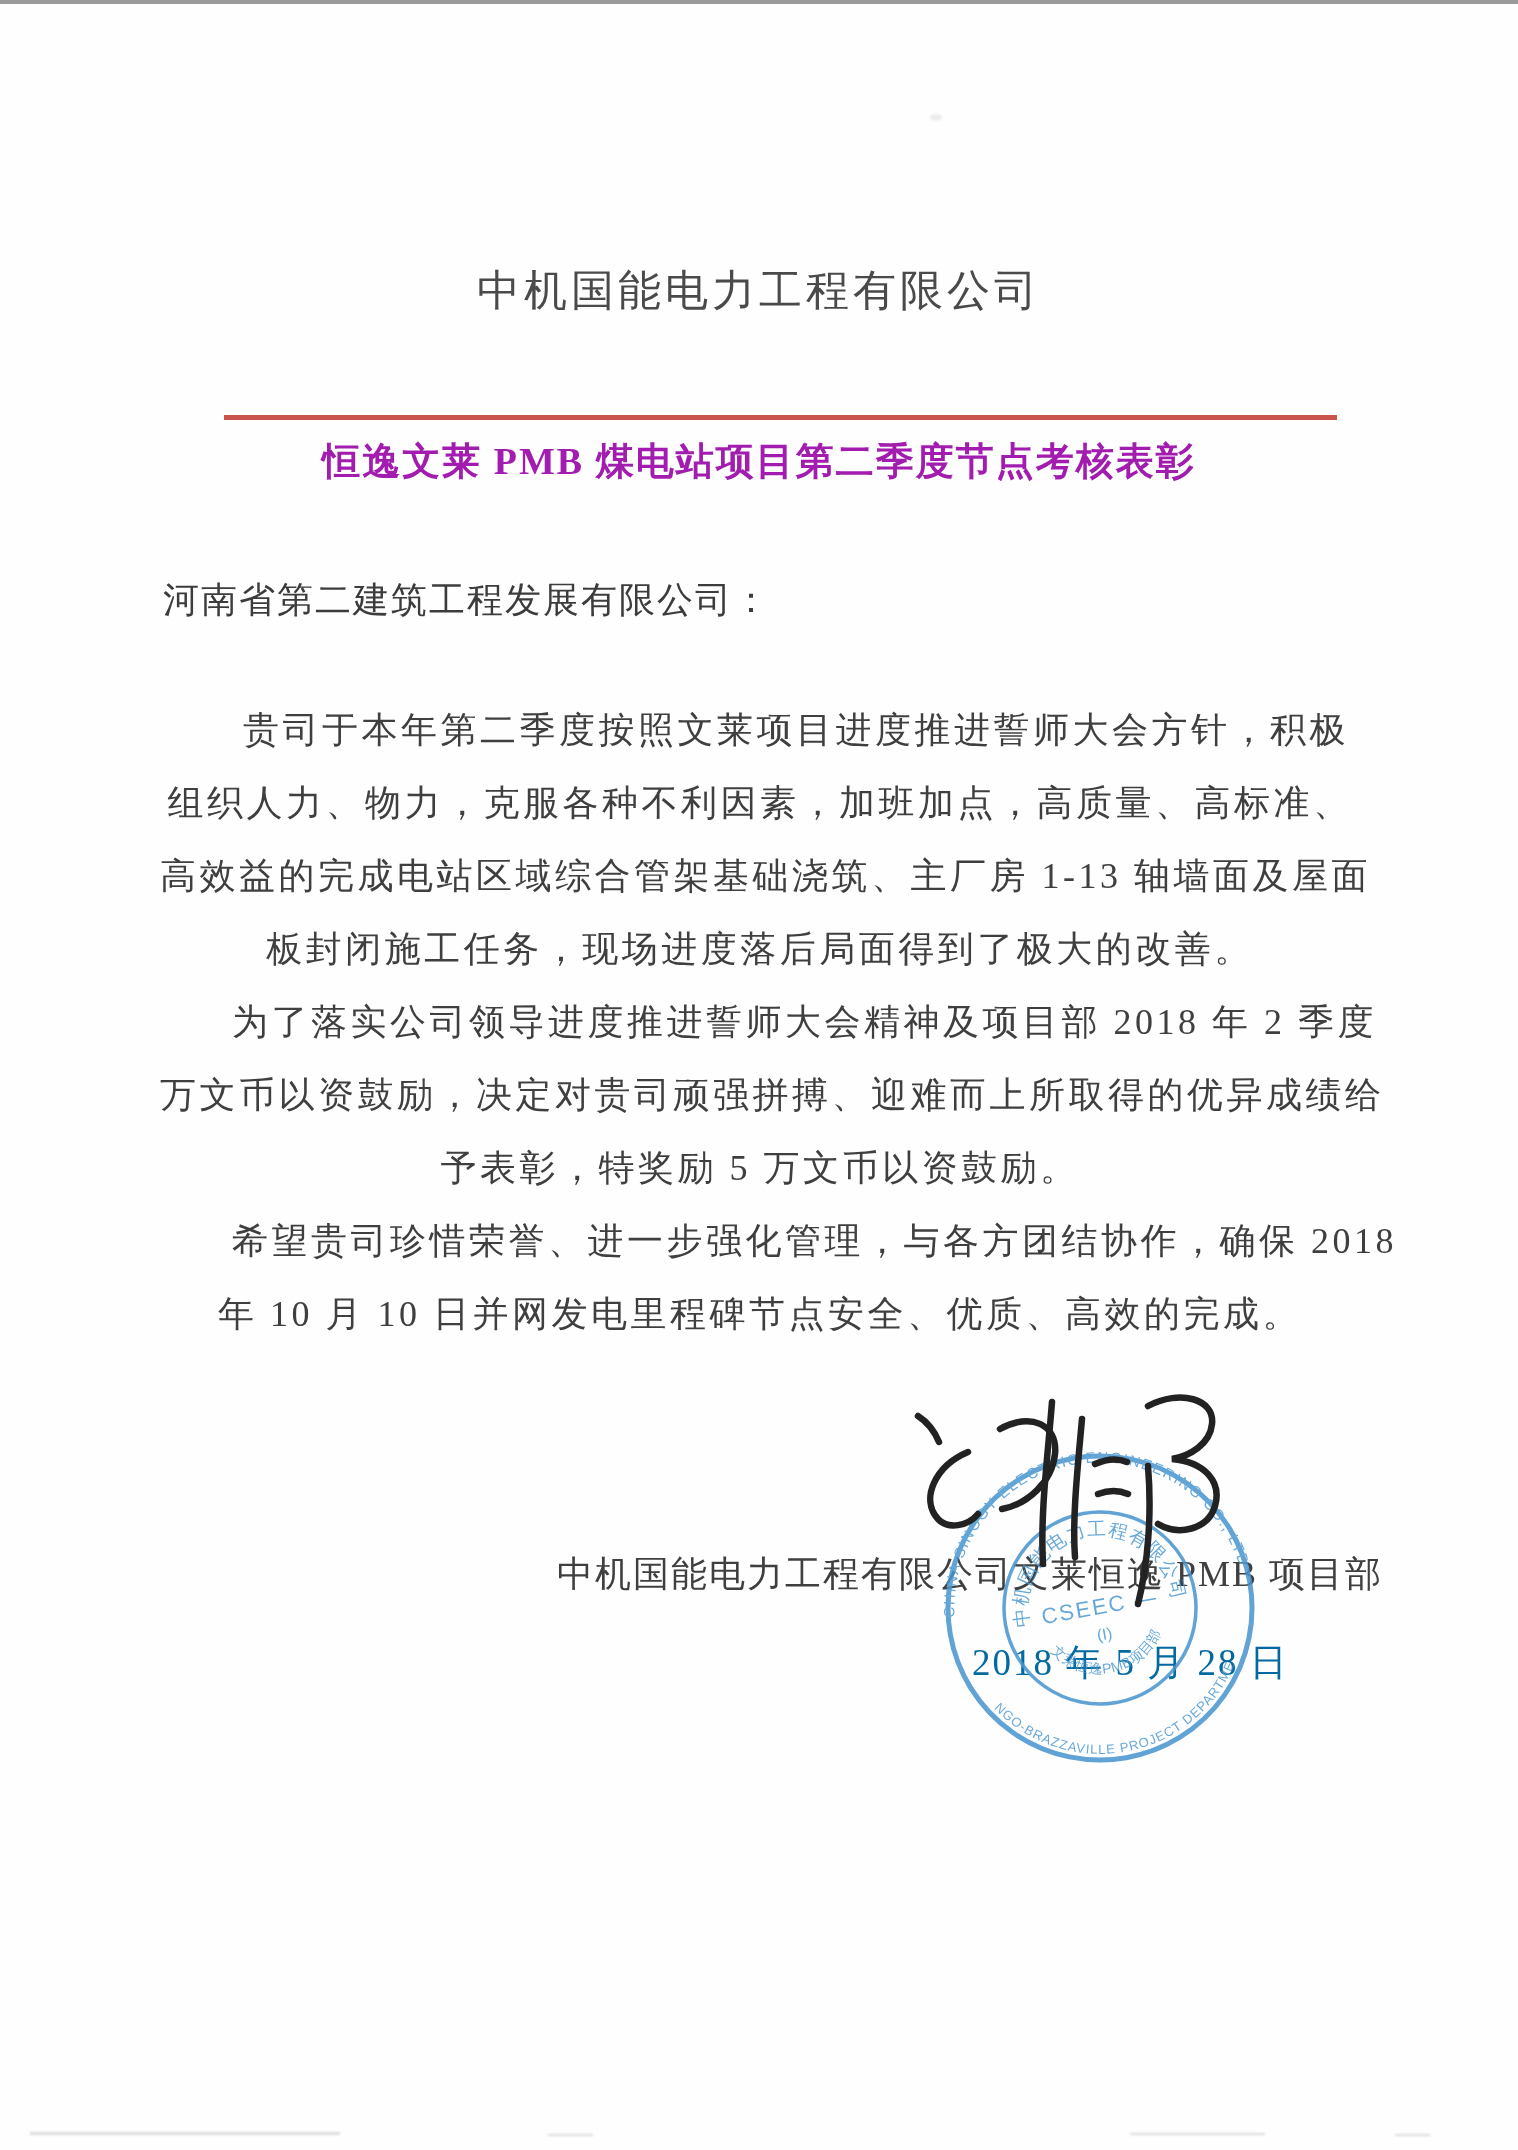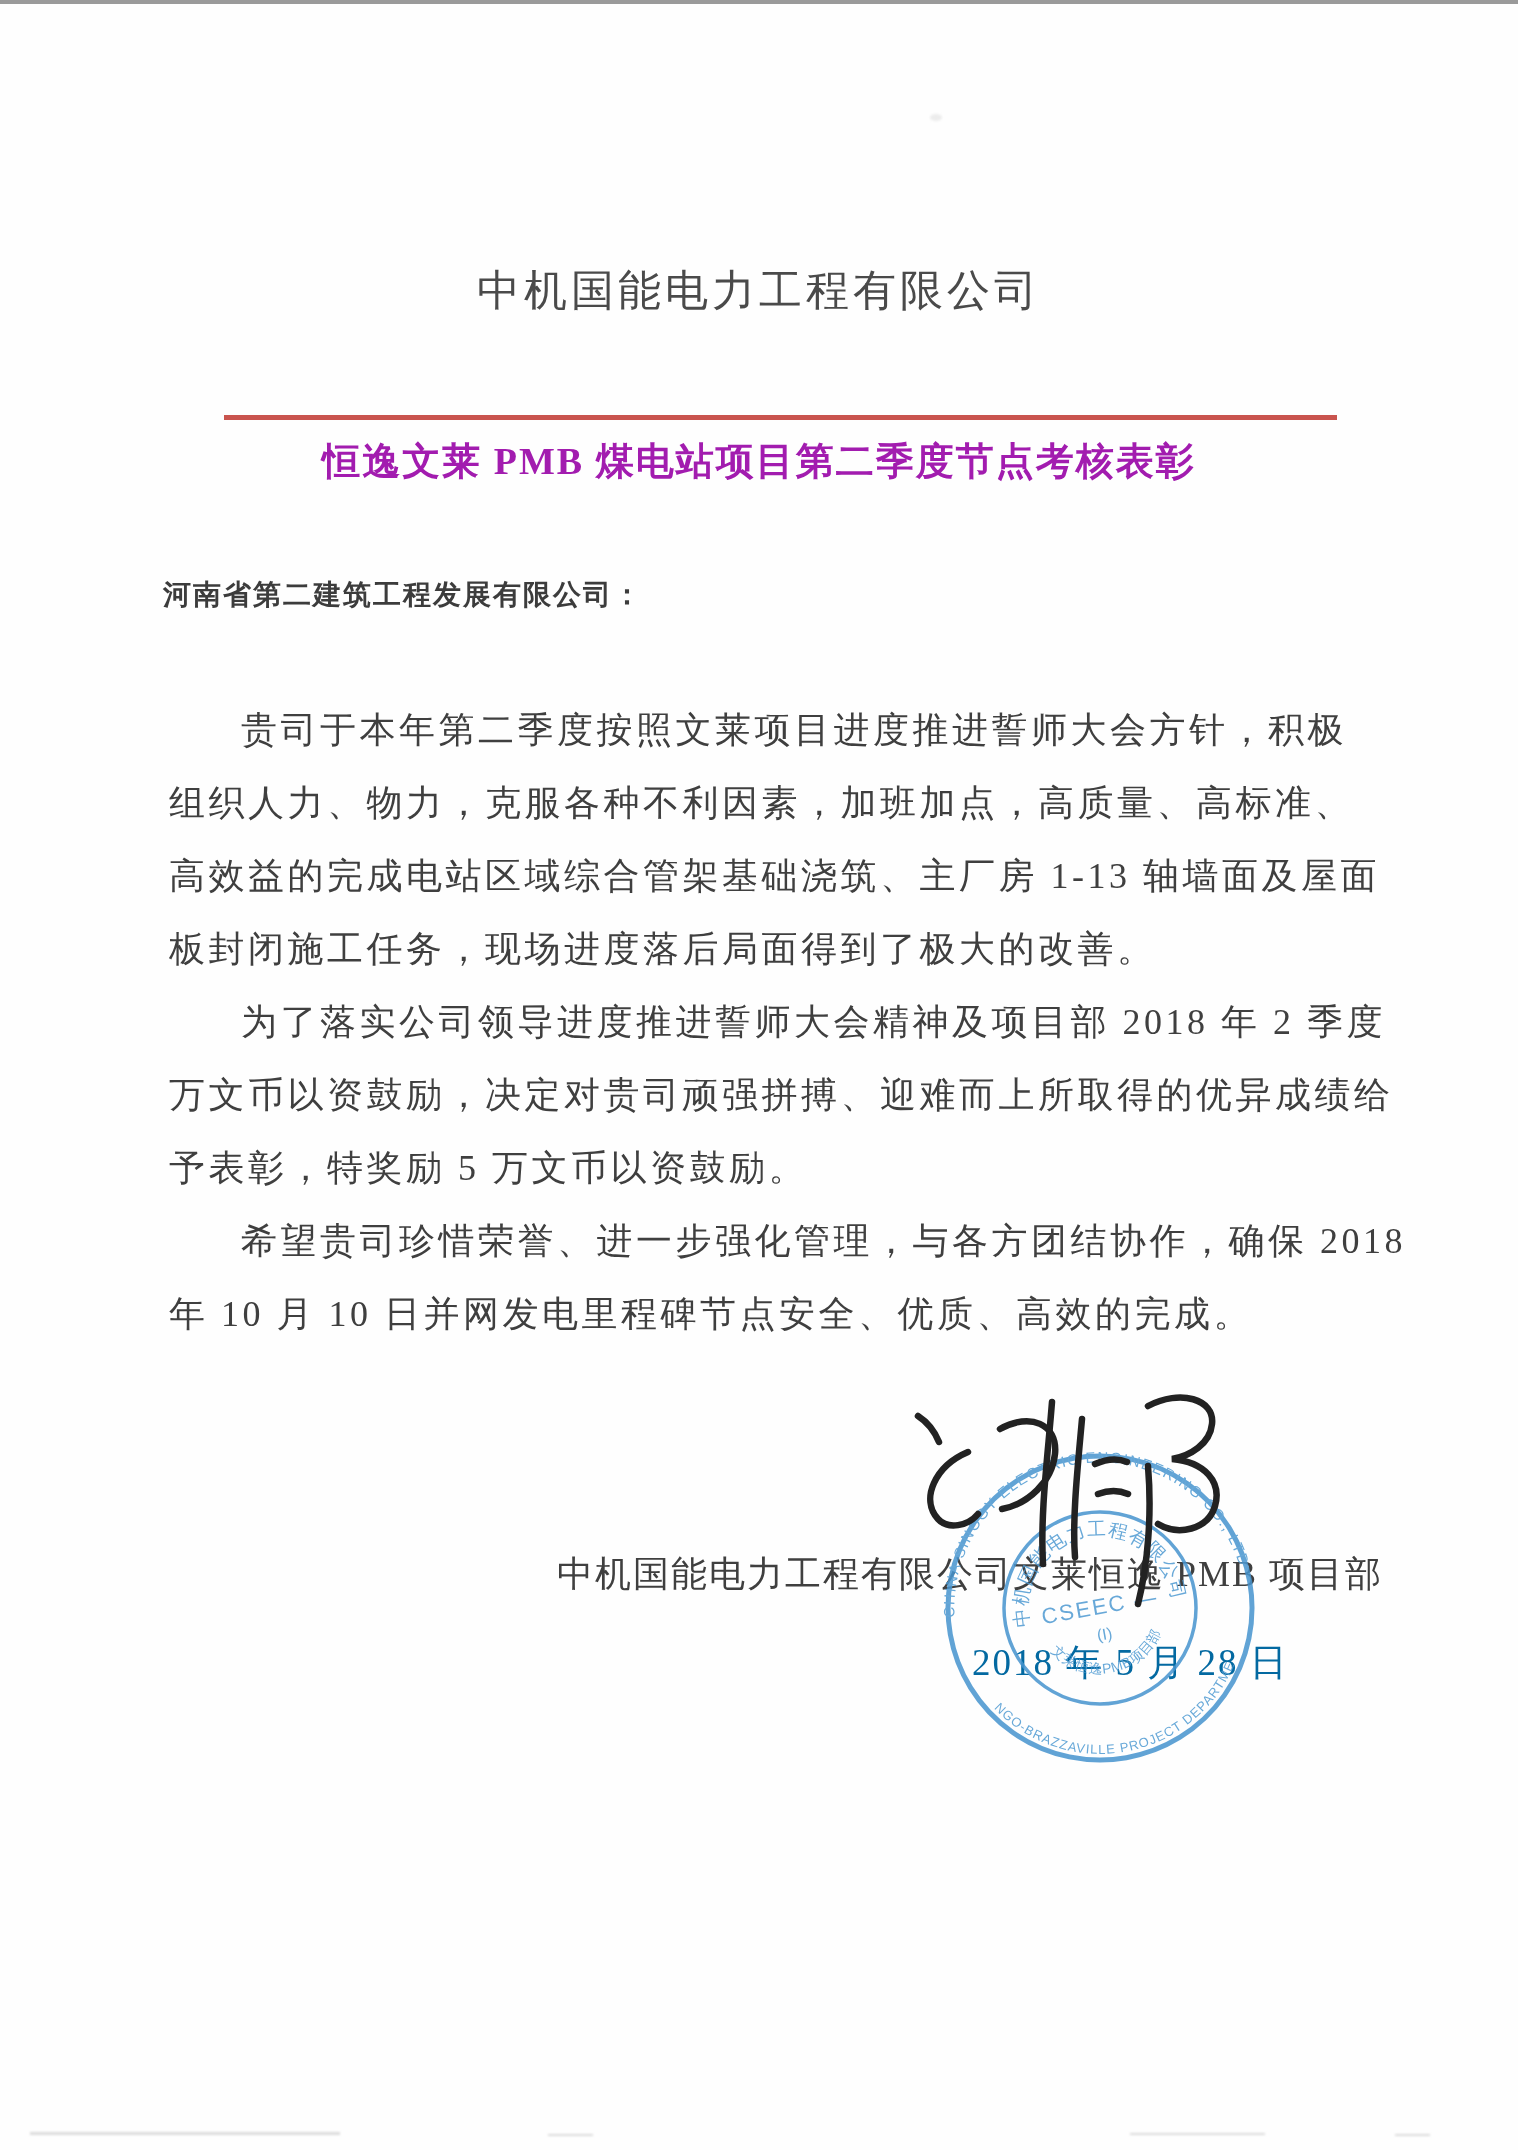--- a/index.html
+++ b/index.html
@@ -40,29 +40,29 @@
     top: 432px; left: 0; width: 100%;
     text-align: center;
     font-size: 38px;
     font-weight: bold;
     letter-spacing: 2px;
     color: #a21caf;
   }
   .addressee {
     position: absolute;
     top: 572px; left: 163px;
-    font-size: 28px;
+    font-size: 36px;
     letter-spacing: 2px;
     white-space: nowrap;
-    font-weight: bold;
   }
   .letter-body {
     position: absolute;
-    top: 690px; left: 169px;
+    top: 690px; left: 160px;
     width: 1200px;
+    text-align: center;
   }
   .body-line {
     height: 73px;
     line-height: 73px;
     font-size: 36px;
     letter-spacing: 3.5px;
     white-space: nowrap;
     color: #3f3f3f;
   }
   .indent { padding-left: 72px; }

